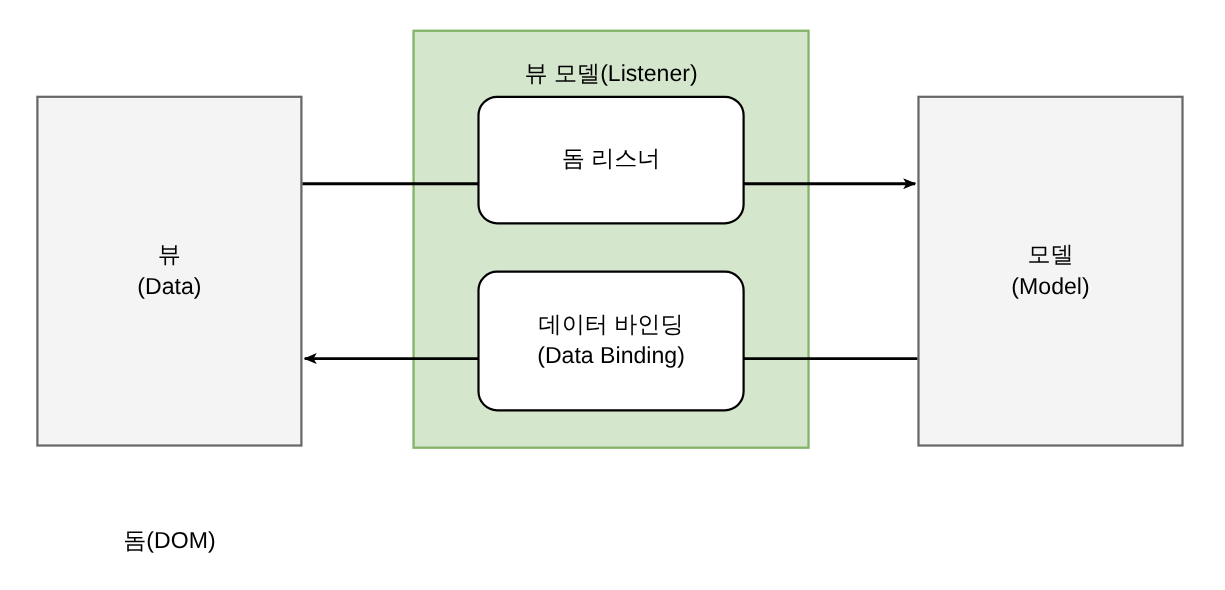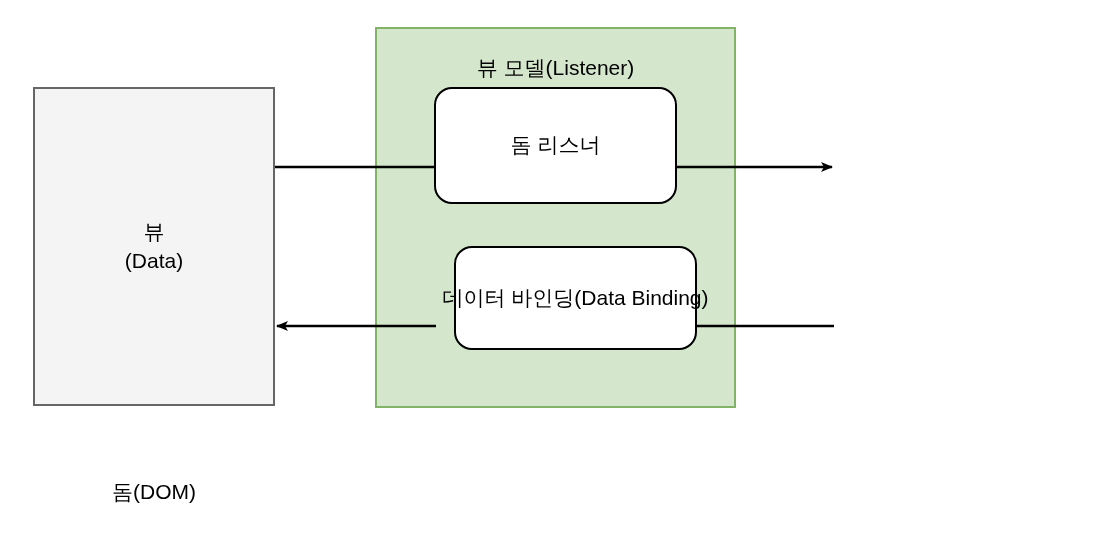--- a/index.html
+++ b/index.html
@@ -56,21 +56,21 @@
   }
 
   
   .round-box {
     position: absolute;
     box-sizing: border-box;
     background: #ffffff;
     border: 2px solid #000000;
     border-radius: 18px;
     display: flex;
-    flex-direction: row;
+    flex-direction: column;
     align-items: center;
     justify-content: center;
     z-index: 4;
   }
   .round-box .line-ko,
   .round-box .line-en {
     font-size: 21px;
     line-height: 1.35;
     white-space: nowrap;
   }
@@ -121,26 +121,30 @@
     <line x1="834" y1="326" x2="675" y2="326" stroke="#000000" stroke-width="2.6"></line>
 
     <line x1="436" y1="326" x2="277" y2="326" stroke="#000000" stroke-width="2.6" marker-end="url(#arrow-left)"></line>
   </svg>
 
   <div class="plain-box" style="left:33px; top:87px; width:242px; height:319px;">
     <div class="line-ko">뷰</div>
     <div class="line-en">(Data)</div>
   </div>
 
+  <div class="plain-box" style="left:834px; top:87px; width:242px; height:319px;">
+    <div class="line-ko">모델</div>
+    <div class="line-en">(Model)</div>
+  </div>
 
   <div class="round-box" style="left:434px; top:87px; width:243px; height:117px;">
     <div class="line-ko">돔 리스너</div>
   </div>
 
-  <div class="round-box" style="left:434px; top:246px; width:243px; height:104px;margin-left:20px;">
+  <div class="round-box" style="left:434px; top:246px; width:243px; height:128px;">
     <div class="line-ko">데이터 바인딩</div>
     <div class="line-en">(Data Binding)</div>
   </div>
 
   <div class="caption" style="left:33px; top:478px; width:242px;">
     <div>돔(DOM)</div>
   </div>
 
 
 

